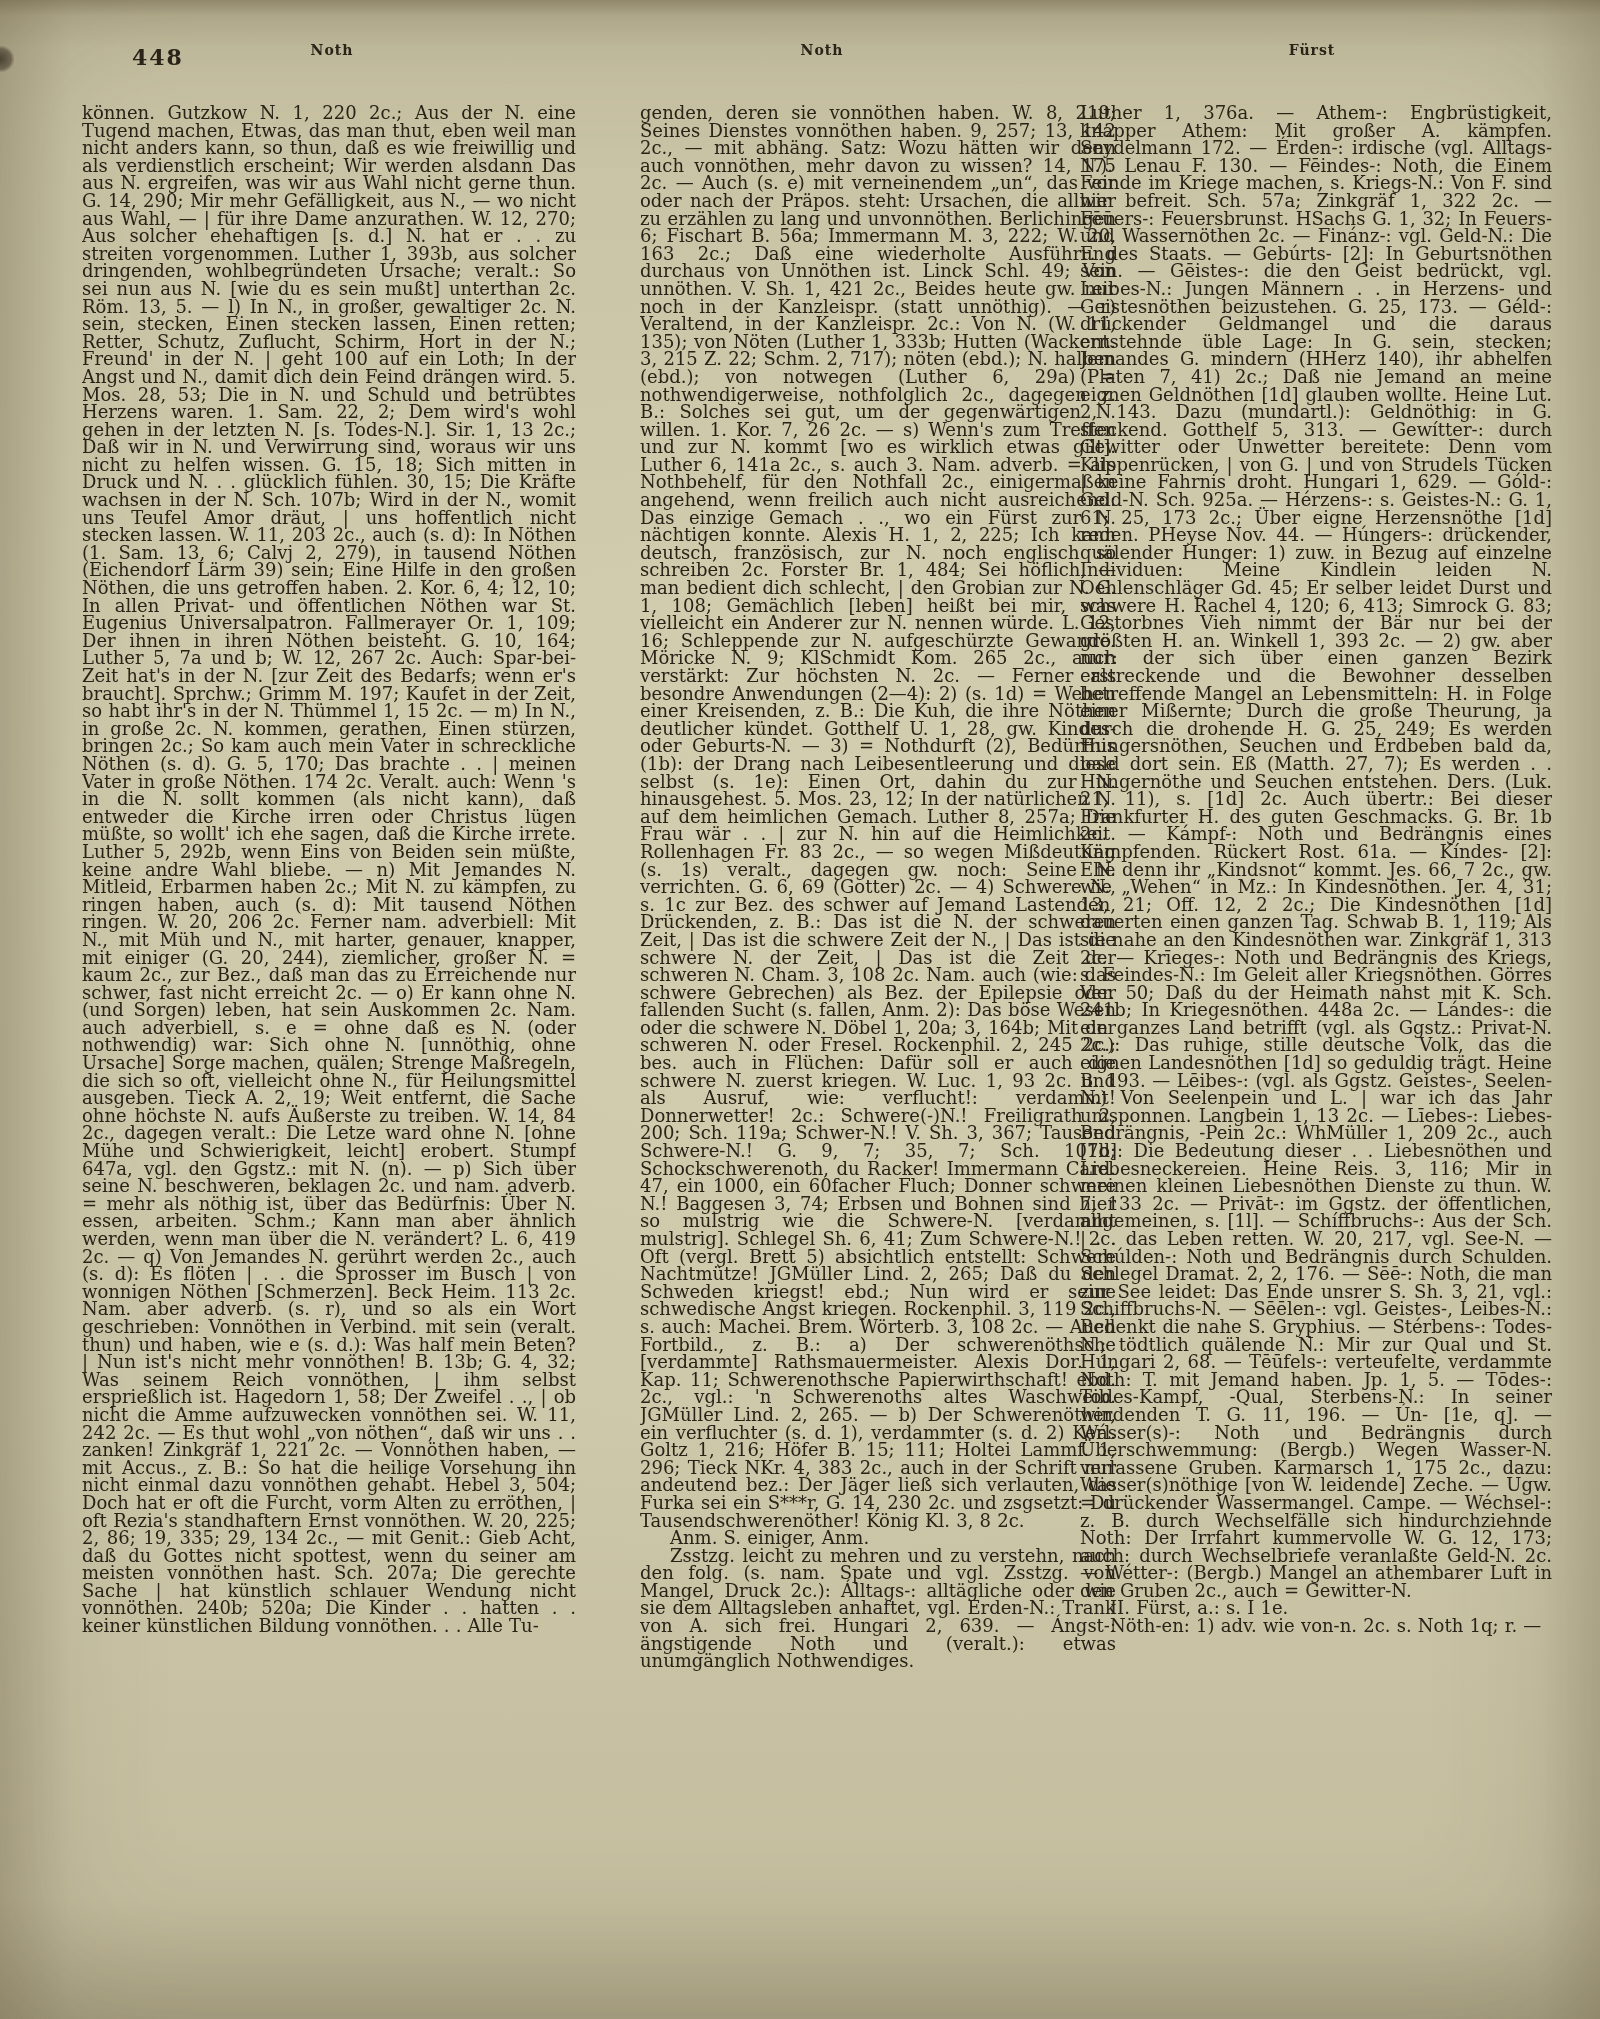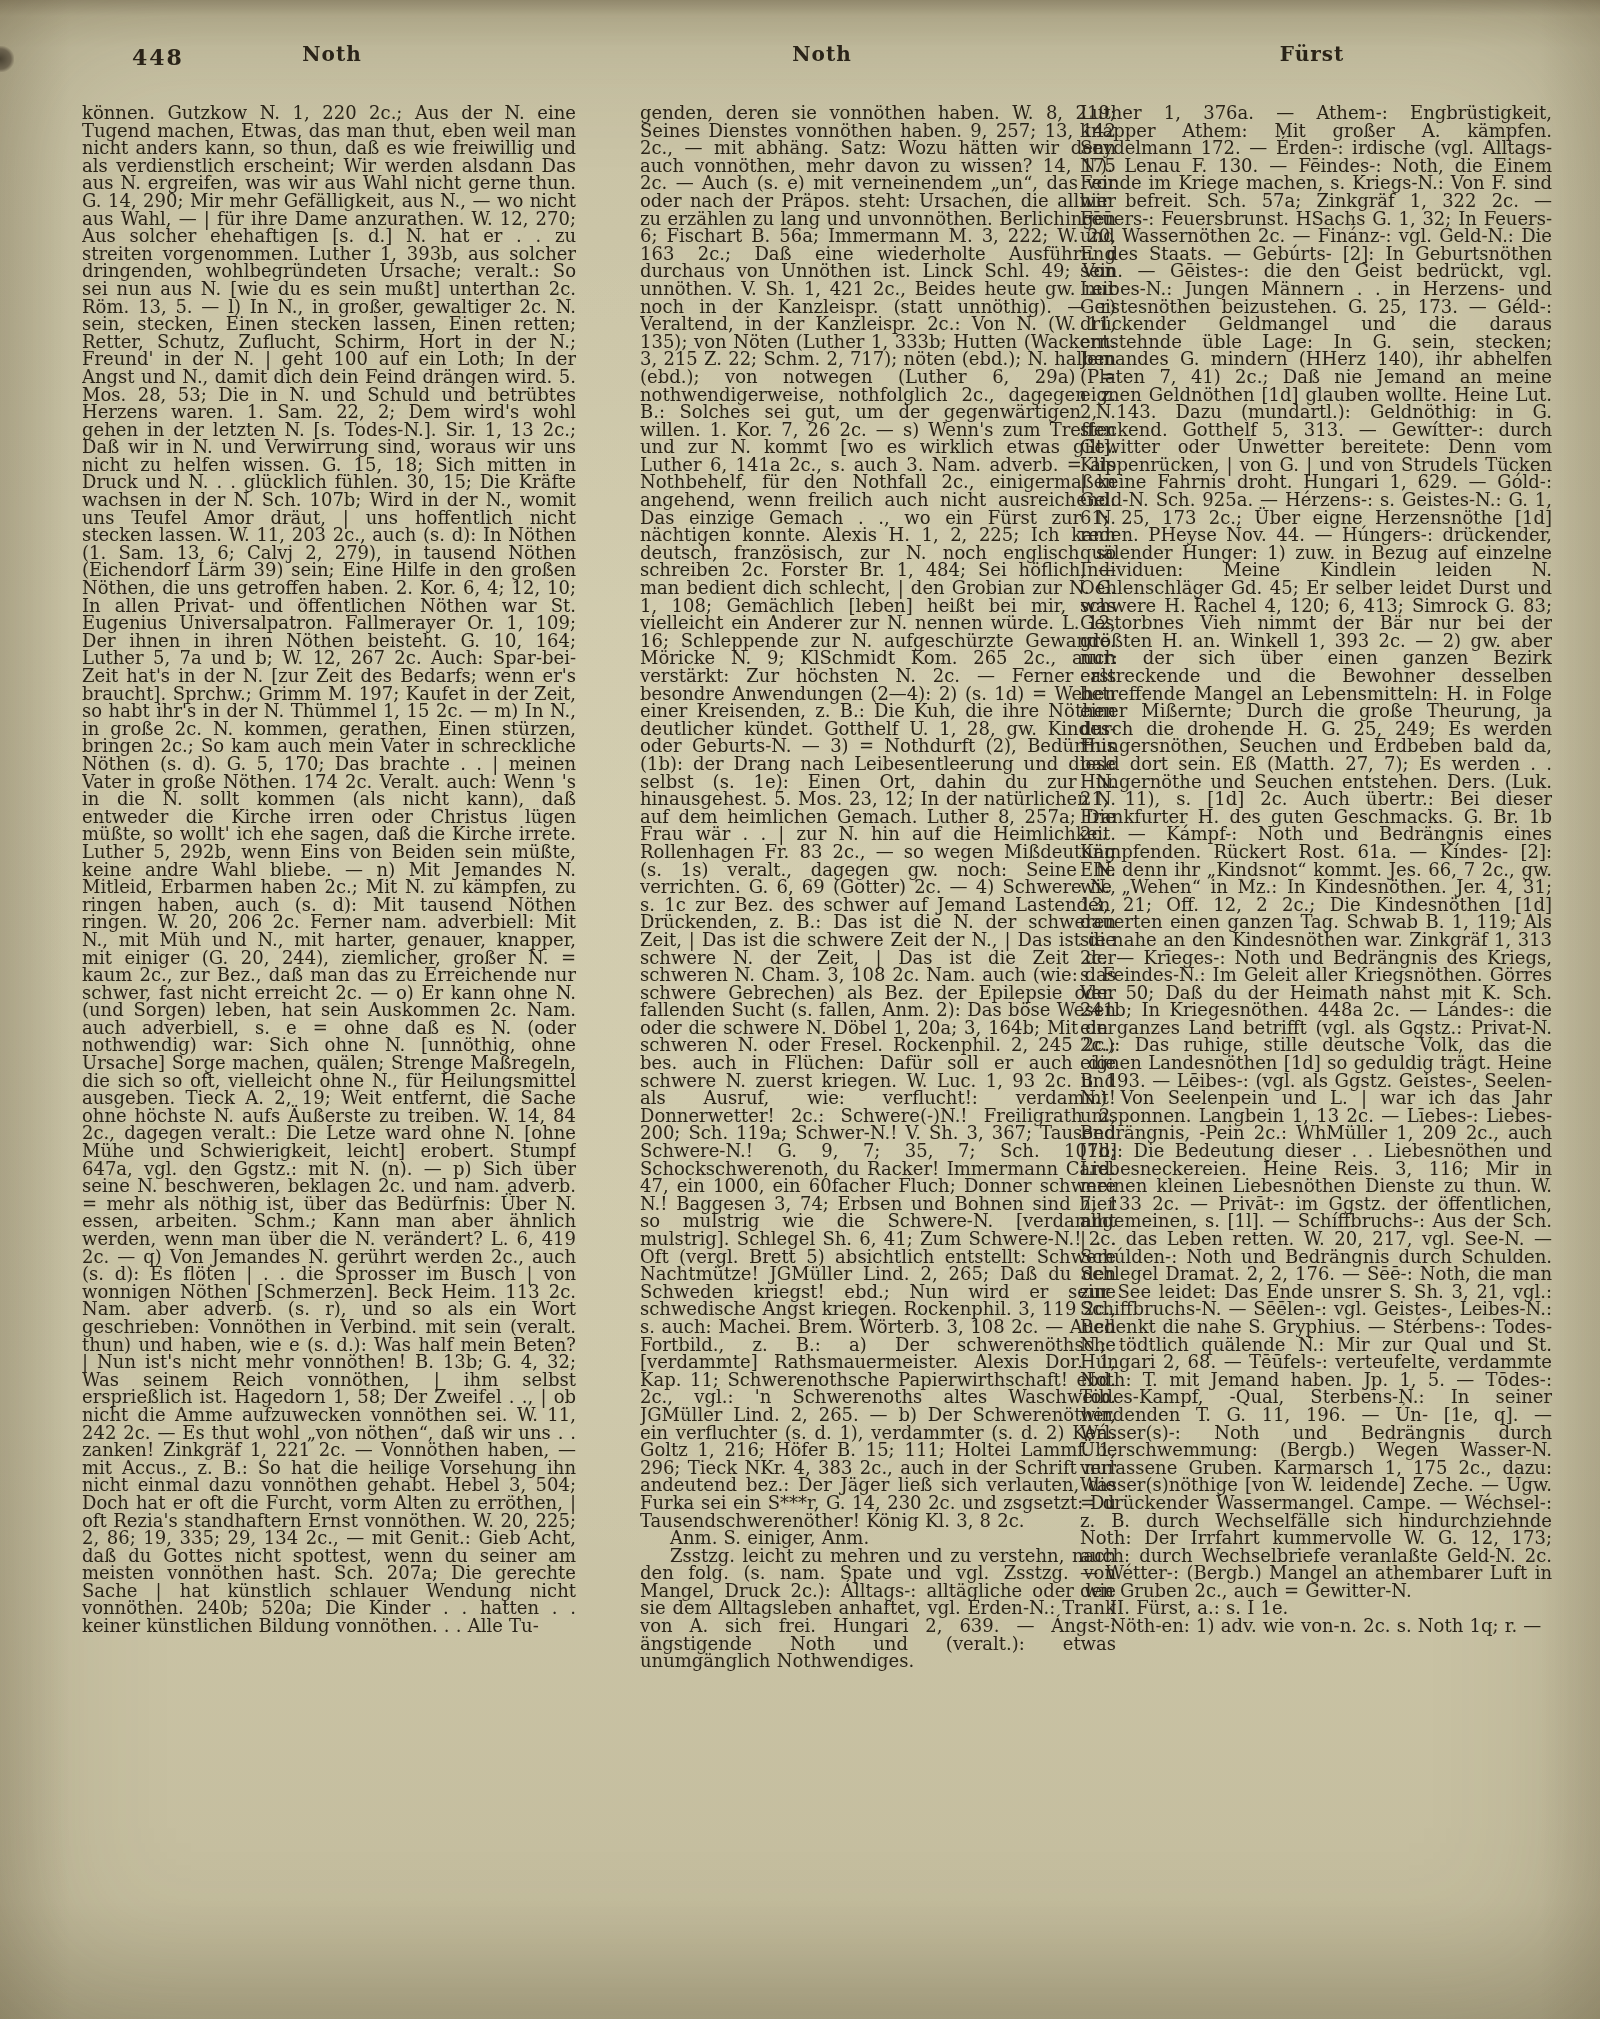--- a/index.html
+++ b/index.html
@@ -24,21 +24,21 @@
     position: absolute; left: 0px; top: 46px; width: 14px; height: 26px;
     background: radial-gradient(ellipse at 0% 50%, #4a4333 0%, #6d6450 55%, rgba(0,0,0,0) 75%);
   }
   .header { position: absolute; top: 42px; left: 0; width: 100%; color: #2a2318; }
   .pagenum {
     position: absolute; left: 84px; top: 2px;
     font-size: 22px; font-weight: bold; letter-spacing: 2px; margin-left: 48px;
   }
   .rh {
     position: absolute; top: 0; transform: translateX(-50%);
-    font-size: 20px; font-weight: bold; letter-spacing: 1px;
+    font-size: 14px; font-weight: bold; letter-spacing: 1px;
   }
   .rh1 { left: 332px; }
   .rh2 { left: 822px; }
   .rh3 { left: 1312px; }
   .col {
     position: absolute; top: 104px; height: 1802px; overflow: hidden;
     font-size: 18px; line-height: 17.6px;
     color: #29221768; color: #292217;
     text-align: justify;
     letter-spacing: 0px;

